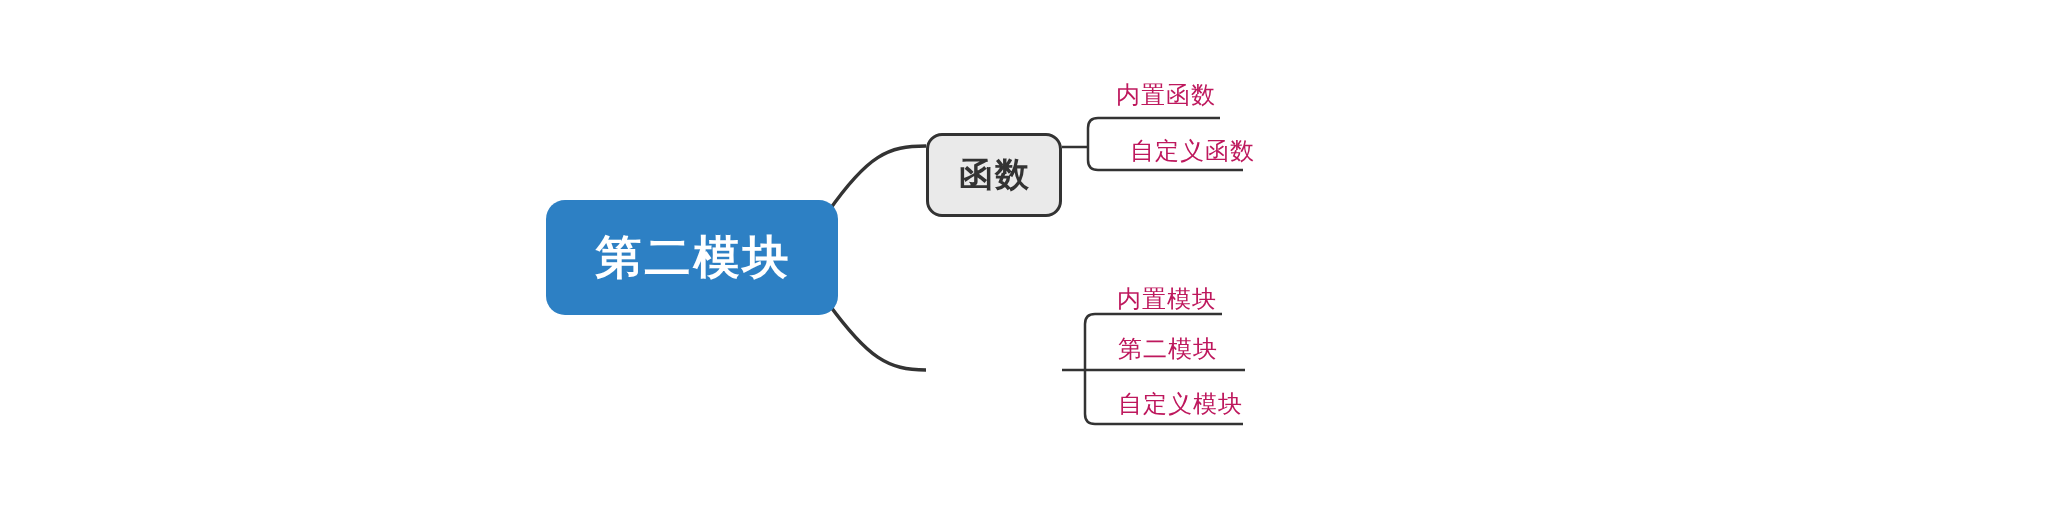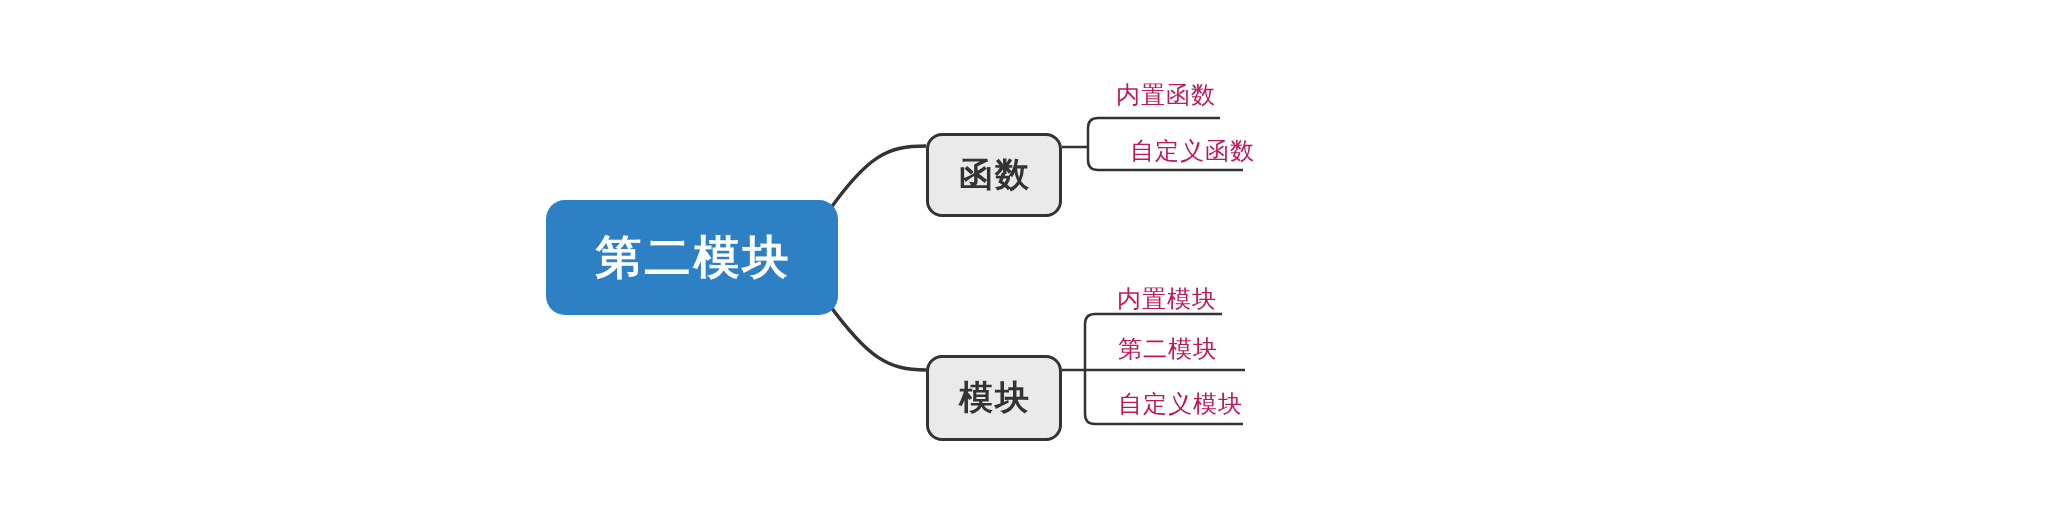--- a/index.html
+++ b/index.html
@@ -109,23 +109,20 @@
   </svg>
 
   <div class="topic root-topic">
     <span>第二模块</span>
   </div>
 
   <div class="topic branch-topic branch-functions">
     <span>函数</span>
   </div>
 
-  <div class="topic branch-topic branch-modules">
-    <span>模块</span>
-  </div>
 
   <div class="leaf-label leaf-0-0">内置函数</div>
 
   <div class="leaf-label leaf-0-1">自定义函数</div>
 
   <div class="leaf-label leaf-1-0">内置模块</div>
 
   <div class="leaf-label leaf-1-1">第二模块</div>
 
   <div class="leaf-label leaf-1-2">自定义模块</div>

